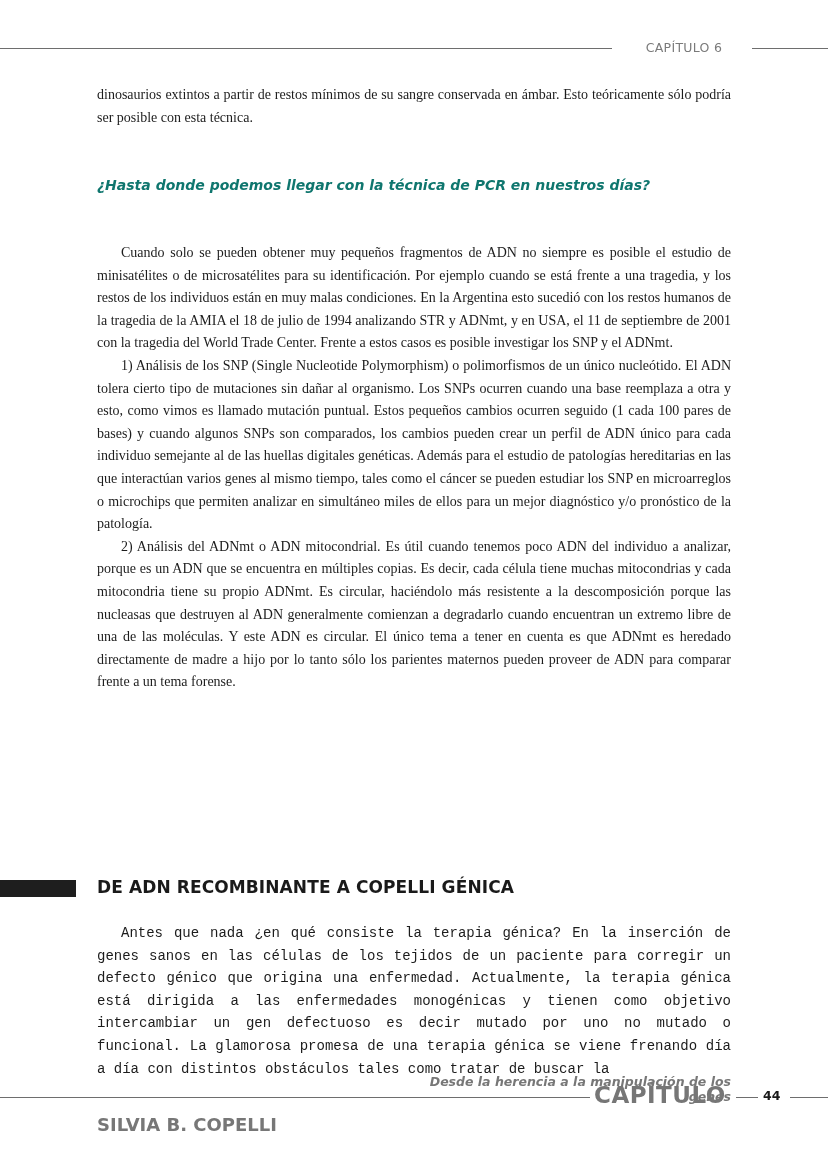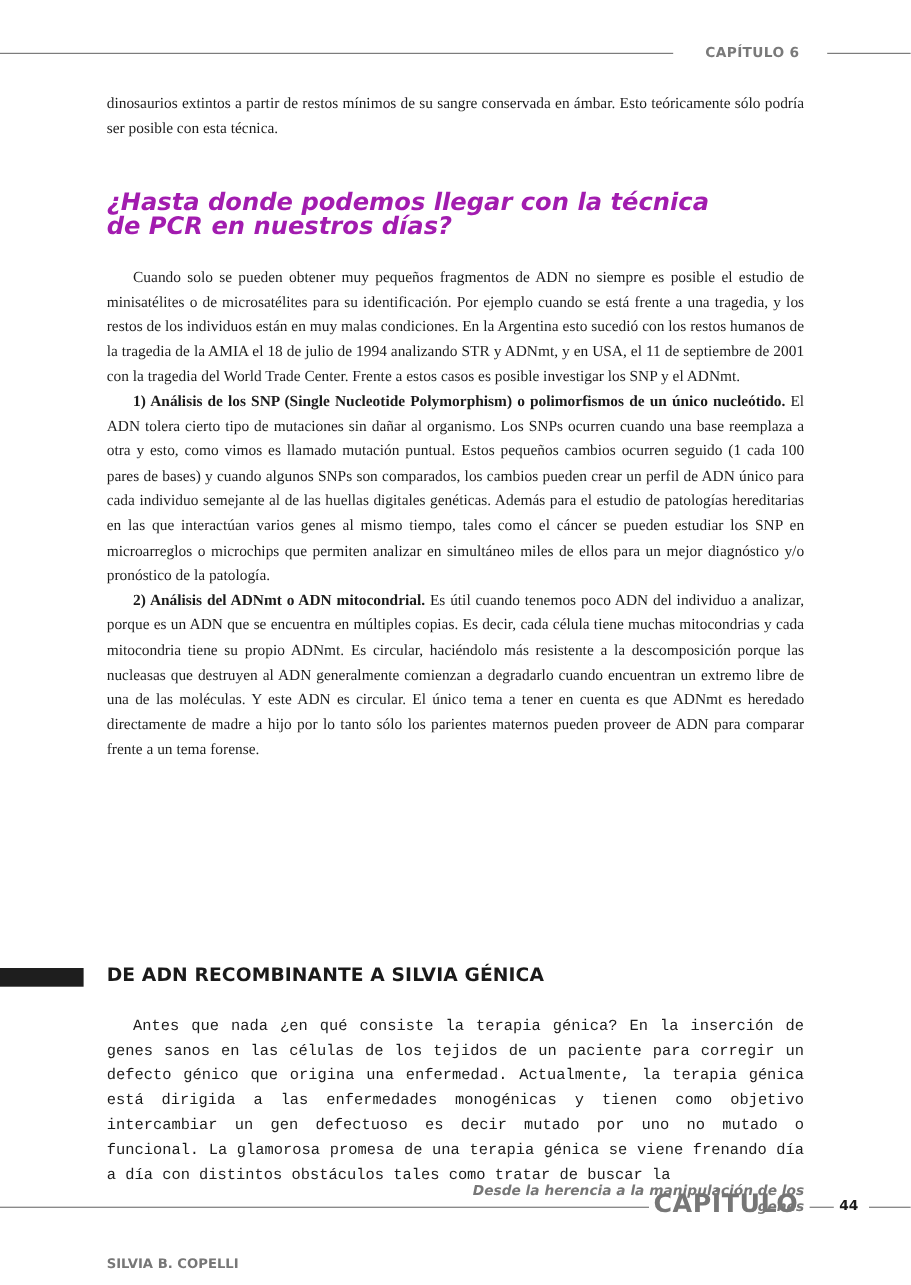--- a/index.html
+++ b/index.html
@@ -3,40 +3,40 @@
 <meta charset="utf-8">
 <style>
   html, body { margin: 0; padding: 0; background: #ffffff; }
   body { width: 828px; height: 1168px; position: relative; overflow: hidden; color: #1a1a1a; }
   .sans { font-family: "DejaVu Sans", "Liberation Sans", sans-serif; }
   .serif { font-family: "Liberation Serif", "DejaVu Serif", serif; }
 
   
   .hdr-line-left { position: absolute; left: 0; top: 48px; width: 612px; height: 1px; background: #6e6e6e; }
   .hdr-line-right { position: absolute; left: 752px; top: 48px; width: 76px; height: 1px; background: #6e6e6e; }
-  .chapter { position: absolute; left: 628px; top: 40px; width: 112px; text-align: center; font-size: 12.5px; font-weight: bold; color: #7a7a7a; letter-spacing: 0.3px; }
+  .chapter { position: absolute; left: 628px; top: 40px; width: 112px; text-align: center; font-size: 12.5px; font-weight: normal; color: #7a7a7a; letter-spacing: 0.3px; }
 
   
   .body-text { position: absolute; left: 97px; width: 634px; font-size: 14px; line-height: 22.6px; text-align: justify; color: #1c1c1c; }
   .body-text p { margin: 0; }
   .indent { text-indent: 24px; }
-  .body-text b { font-weight: bold; margin-top: 15px; }
+  .body-text b { font-weight: normal; margin-top: 15px; }
 
-  .subhead { position: absolute; left: 97px; top: 174px; width: 560px; font-size: 22px; line-height: 22px; font-style: italic; font-weight: bold; color: #a21caf; }
+  .subhead { position: absolute; left: 97px; top: 174px; width: 560px; font-size: 14px; line-height: 22px; font-style: italic; font-weight: bold; color: #0f766e; }
 
   .section-bar { position: absolute; left: 0; top: 880px; width: 76px; height: 17px; background: #1e1e1e; }
   .section-title { position: absolute; left: 97px; top: 877px; font-size: 17px; font-weight: bold; color: #1a1a1a; letter-spacing: 0.1px; }
 
   
   .ftr-line-left { position: absolute; left: 0; top: 1097px; width: 590px; height: 1px; background: #6e6e6e; }
   .ftr-line-mid { position: absolute; left: 736px; top: 1097px; width: 22px; height: 1px; background: #6e6e6e; }
   .ftr-line-right { position: absolute; left: 790px; top: 1097px; width: 38px; height: 1px; background: #6e6e6e; }
   .book-title { position: absolute; left: 594px; top: 1082px; font-size: 23px; font-weight: bold; color: #767676; letter-spacing: 0.5px; }
   .page-num { position: absolute; left: 763px; top: 1088px; font-size: 12.5px; font-weight: bold; color: #1a1a1a; }
-  .author { position: absolute; left: 97px; top: 1114px; font-size: 12px; font-weight: bold; color: #777777; margin-top: 28px; }
+  .author { position: absolute; left: 97px; top: 1114px; font-size: 18px; font-weight: bold; color: #777777; }
   .subtitle { position: absolute; left: 396px; top: 1074px; width: 335px; text-align: right; font-size: 12.5px; font-weight: bold; color: #777777; font-style: italic; }
 </style>
 </head>
 <body>
 
 <div class="hdr-line-left"></div>
 <div class="chapter sans">CAPÍTULO 6</div>
 <div class="hdr-line-right"></div>
 
 <div class="body-text serif" style="top:84px;">
@@ -45,21 +45,21 @@
 
 <div class="subhead sans">¿Hasta donde podemos llegar con la técnica de PCR en nuestros días?</div>
 
 <div class="body-text serif" style="top:242px;">
   <p class="indent">Cuando solo se pueden obtener muy pequeños fragmentos de ADN no siempre es posible el estudio de minisatélites o de microsatélites para su identificación. Por ejemplo cuando se está frente a una tragedia, y los restos de los individuos están en muy malas condiciones. En la Argentina esto sucedió con los restos humanos de la tragedia de la AMIA el 18 de julio de 1994 analizando STR y ADNmt, y en USA, el 11 de septiembre de 2001 con la tragedia del World Trade Center. Frente a estos casos es posible investigar los SNP y el ADNmt.</p>
   <p class="indent"><b>1) Análisis de los SNP (Single Nucleotide Polymorphism) o polimorfismos de un único nucleótido.</b><span> El ADN tolera cierto tipo de mutaciones sin dañar al organismo. Los SNPs ocurren cuando una base reemplaza a otra y esto, como vimos es llamado mutación puntual. Estos pequeños cambios ocurren seguido (1 cada 100 pares de bases) y cuando algunos SNPs son comparados, los cambios pueden crear un perfil de ADN único para cada individuo semejante al de las huellas digitales genéticas. Además para el estudio de patologías hereditarias en las que interactúan varios genes al mismo tiempo, tales como el cáncer se pueden estudiar los SNP en microarreglos o microchips que permiten analizar en simultáneo miles de ellos para un mejor diagnóstico y/o pronóstico de la patología.</span></p>
   <p class="indent"><b>2) Análisis del ADNmt o ADN mitocondrial.</b><span> Es útil cuando tenemos poco ADN del individuo a analizar, porque es un ADN que se encuentra en múltiples copias. Es decir, cada célula tiene muchas mitocondrias y cada mitocondria tiene su propio ADNmt. Es circular, haciéndolo más resistente a la descomposición porque las nucleasas que destruyen al ADN generalmente comienzan a degradarlo cuando encuentran un extremo libre de una de las moléculas. Y este ADN es circular. El único tema a tener en cuenta es que ADNmt es heredado directamente de madre a hijo por lo tanto sólo los parientes maternos pueden proveer de ADN para comparar frente a un tema forense.</span></p>
 </div>
 
 <div class="section-bar"></div>
-<div class="section-title sans">DE ADN RECOMBINANTE A SILVIA GÉNICA</div>
+<div class="section-title sans">DE ADN RECOMBINANTE A COPELLI GÉNICA</div>
 
 <div class="body-text serif" style="top:922px;font-family:Liberation Mono, monospace;">
   <p class="indent">Antes que nada ¿en qué consiste la terapia génica? En la inserción de genes sanos en las células de los tejidos de un paciente para corregir un defecto génico que origina una enfermedad. Actualmente, la terapia génica está dirigida a las enfermedades monogénicas y tienen como objetivo intercambiar un gen defectuoso es decir mutado por uno no mutado o funcional. La glamorosa promesa de una terapia génica se viene frenando día a día con distintos obstáculos tales como tratar de buscar la</p>
 </div>
 
 <div class="ftr-line-left"></div>
 <div class="book-title sans">CAPÍTULO</div>
 <div class="ftr-line-mid"></div>
 <div class="page-num sans">44</div>
 <div class="ftr-line-right"></div>

